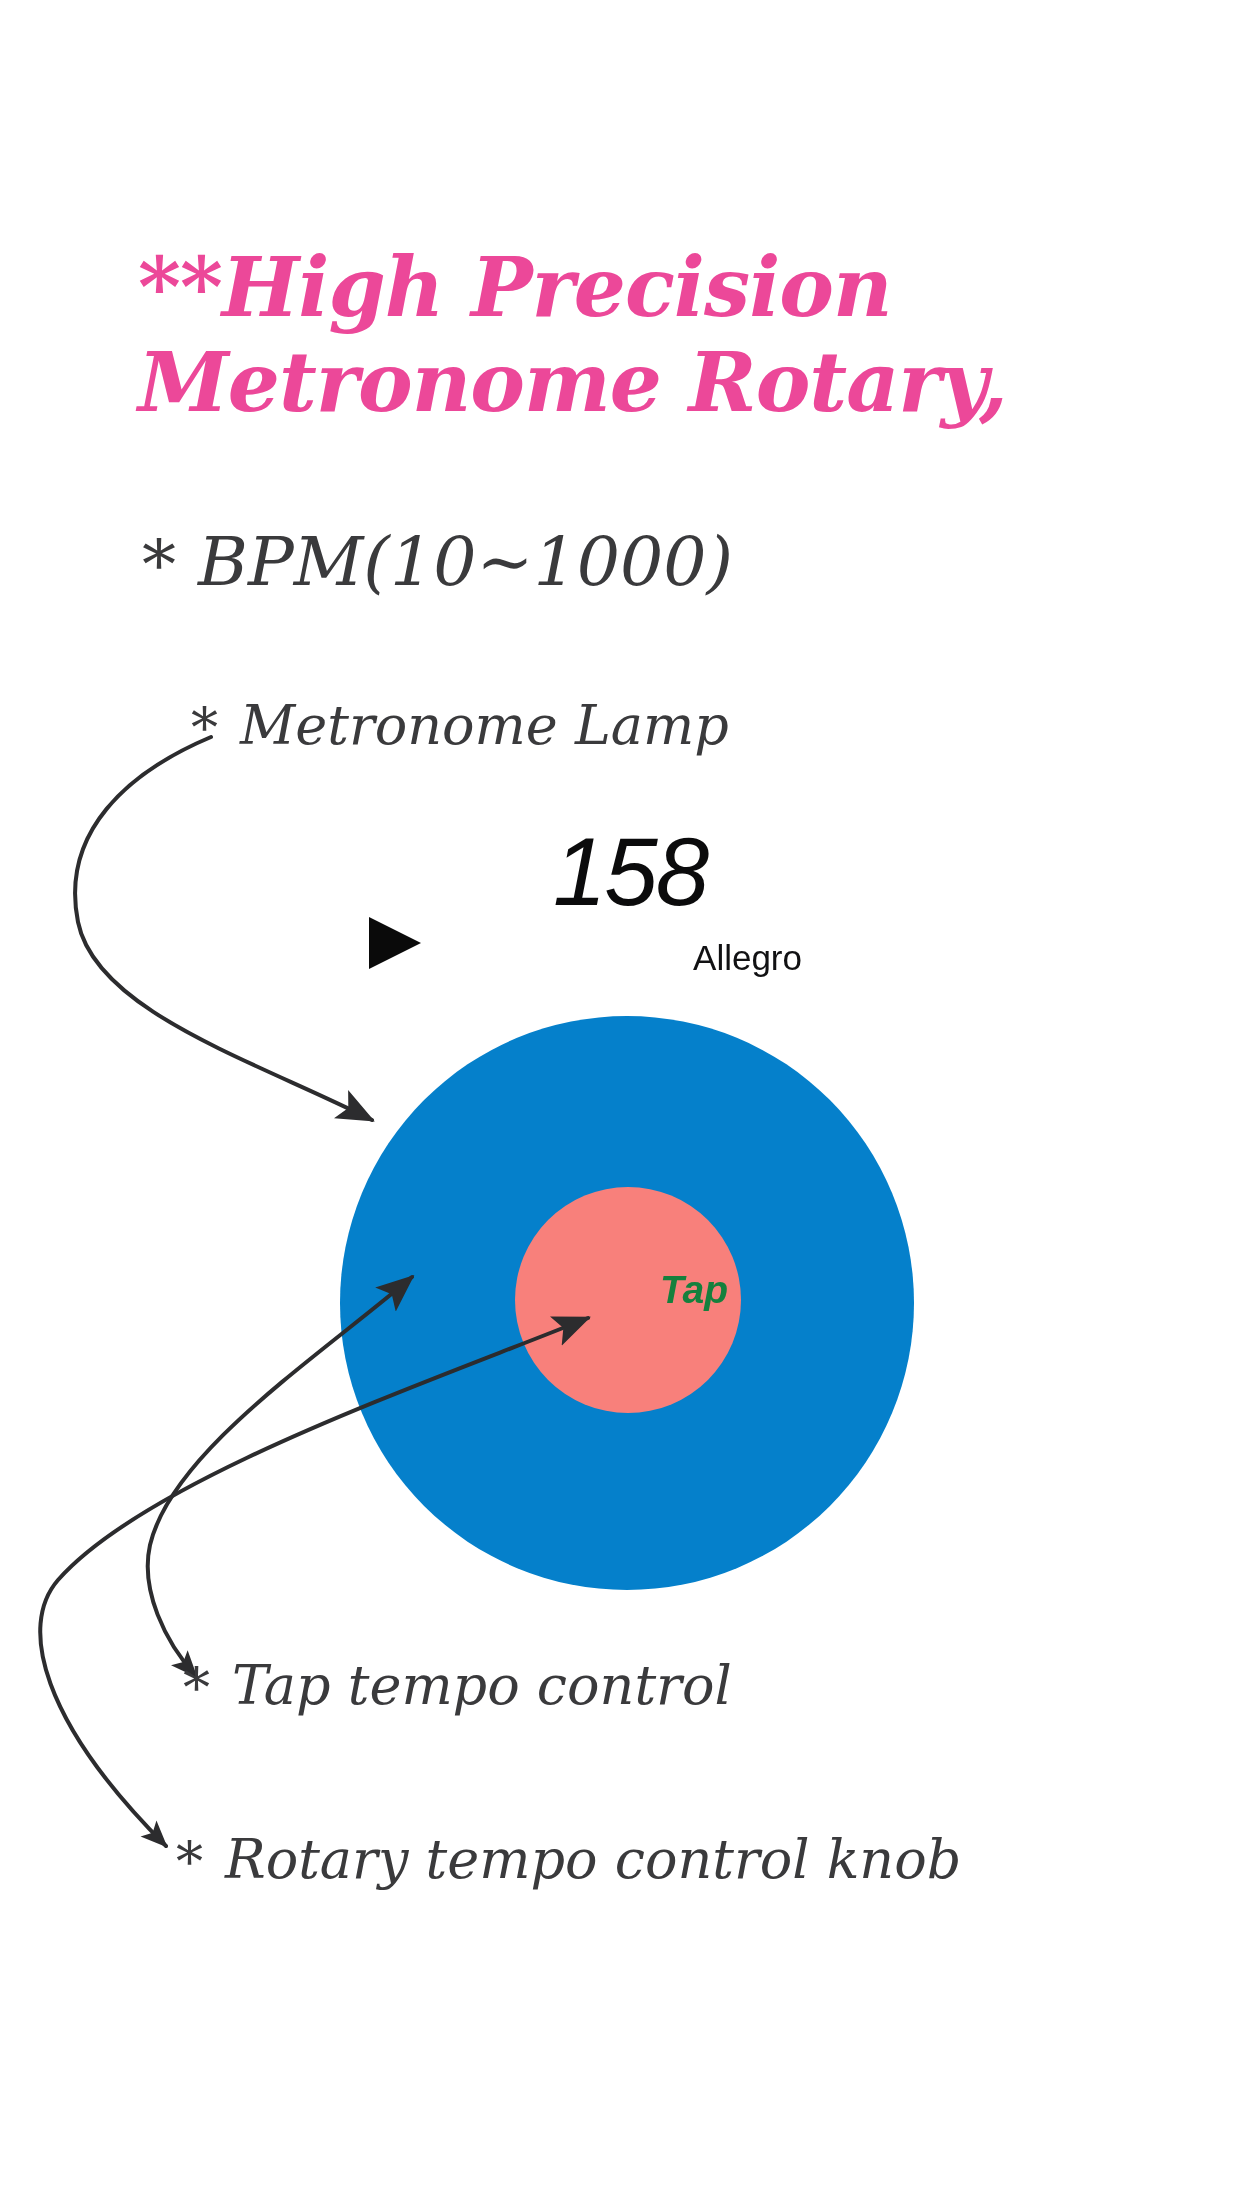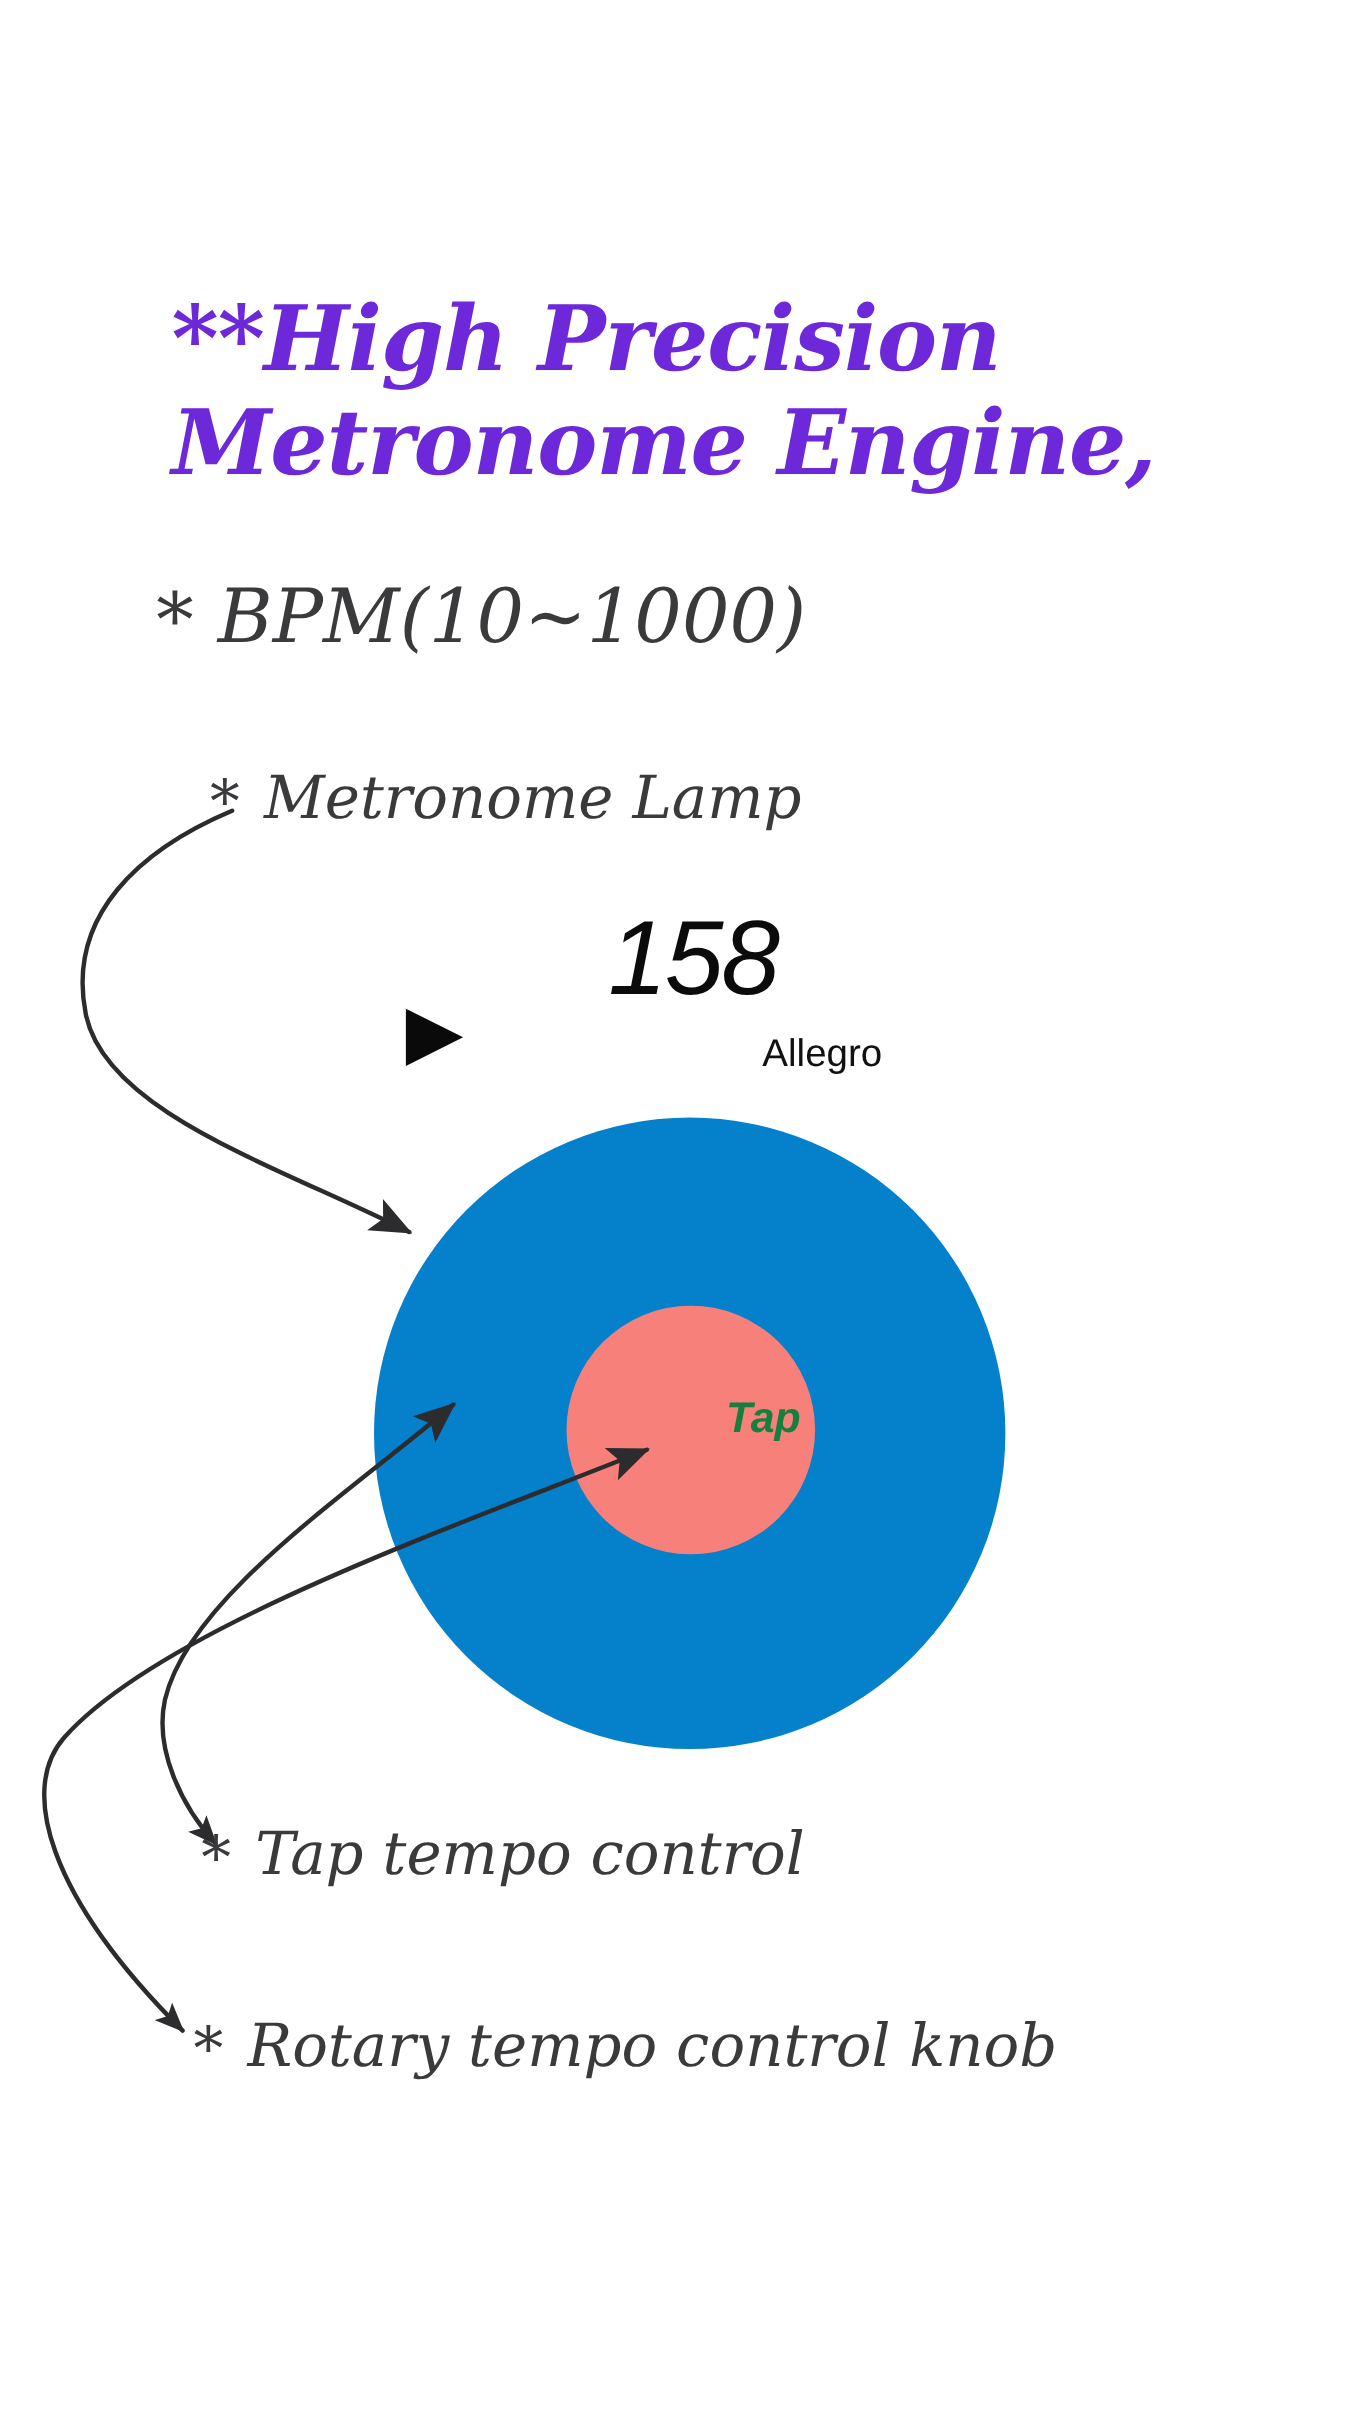--- a/index.html
+++ b/index.html
@@ -3,23 +3,23 @@
 <meta charset="utf-8">
 <style>
   html,body{margin:0;padding:0;background:#ffffff;}
   .canvas{
     position:relative;width:1242px;height:2208px;background:#ffffff;
     overflow:hidden;font-family:"DejaVu Serif",serif;
   }
   .abs{position:absolute;}
   
   .page-title{
-    left:138px;top:261px;width:900px;
+    left:138px;top:240px;width:900px;
     font-style:italic;font-weight:bold;font-size:82px;line-height:95px;
-    color:#6d28d9;letter-spacing:-1px;white-space:nowrap;margin-left:18px;
+    color:#ec4899;letter-spacing:-1px;white-space:nowrap;
   }
   .page-title span{display:block;}
   
   .feature{
     font-style:italic;font-size:54px;line-height:1.05;color:#3a3a3c;
     white-space:nowrap;
   }
   .feature .bullet{display:inline-block;margin-right:22px;position:relative;top:3px;}
   .f-bpm{left:142px;top:526px;font-size:68px;}
   .f-lamp{left:191px;top:698px;}
@@ -67,21 +67,21 @@
 
     <path class="arrow-path" marker-end="url(#ah-l)" d="M 211 737 C 128 772, 60 832, 78 922 C 96 1012, 258 1062, 372 1120"></path>
 
     <path class="arrow-path" marker-start="url(#ah-l)" marker-end="url(#ah-s)" d="M 412 1277 C 318 1357, 172 1452, 150 1545 C 140 1590, 165 1642, 196 1676"></path>
 
     <path class="arrow-path" marker-start="url(#ah-l)" marker-end="url(#ah-s)" d="M 588 1318 C 430 1382, 148 1478, 58 1580 C 18 1626, 42 1722, 166 1846"></path>
   </svg>
 
   <div class="abs page-title">
     <span>**High Precision</span>
-    <span>Metronome Engine,</span>
+    <span>Metronome Rotary,</span>
   </div>
 
   <div class="abs feature f-bpm">
     <span class="bullet">*</span><span>BPM(10∼1000)</span>
   </div>
 
   <div class="abs feature f-lamp">
     <span class="bullet">*</span><span>Metronome Lamp</span>
   </div>
 

